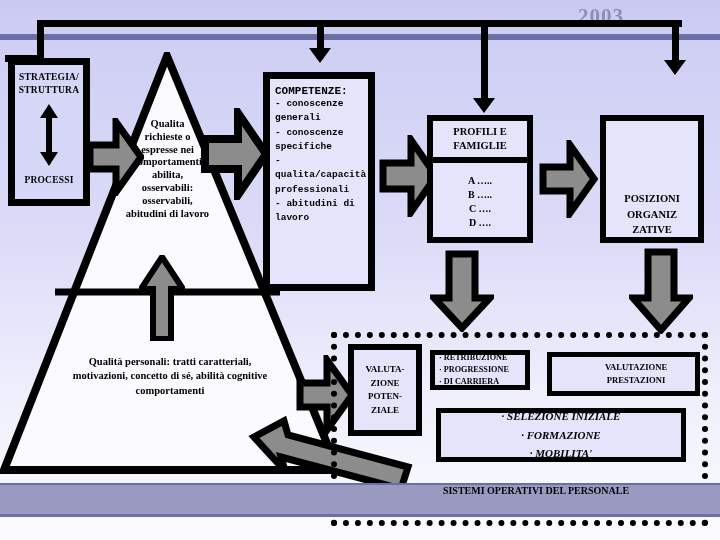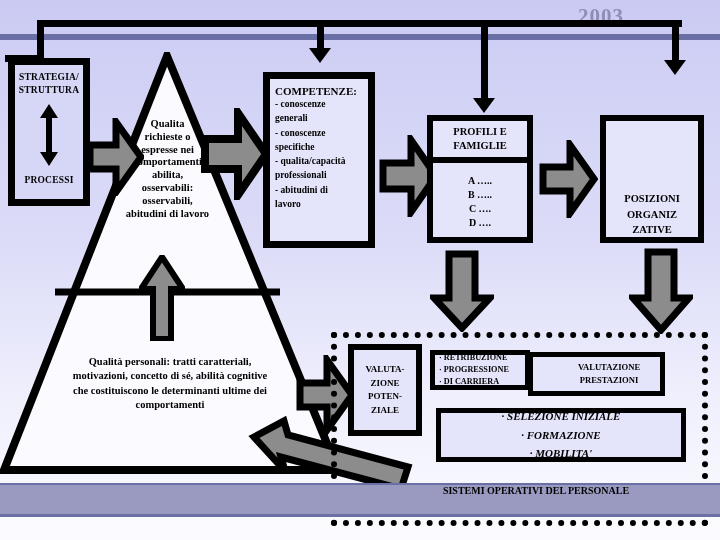--- a/index.html
+++ b/index.html
@@ -120,37 +120,36 @@
     <div>comportamenti</div>
     <div>abilita,</div>
     <div>osservabili:</div>
     <div>osservabili,</div>
     <div>abitudini di lavoro</div>
   </div>
 
   <div class="tri-text" style="left:24px;top:355px;width:292px;font-size:10.5px;line-height:1.38;">
     <div>Qualità personali: tratti caratteriali,</div>
     <div>motivazioni, concetto di sé, abilità cognitive</div>
-    <div>che costituiscono le determinanti  ultime dei</div>
     <div>comportamenti</div>
   </div>
 
   <svg class="ga" style="left:139px;top:255px;" width="46" height="86" viewBox="0 0 46 86">
     <polygon points="23,2 44,34 32,34 32,84 14,84 14,34 2,34" fill="#8c8c8c" stroke="#000" stroke-width="6" stroke-linejoin="miter"></polygon>
   </svg>
 
   <svg class="ga" style="left:86px;top:118px;" width="58" height="78" viewBox="0 0 58 78">
     <polygon points="4,27 30,27 30,4 55,39 30,74 30,51 4,51" fill="#8c8c8c" stroke="#000" stroke-width="7" stroke-linejoin="miter"></polygon>
   </svg>
 
   <svg class="ga" style="left:200px;top:108px;" width="70" height="92" viewBox="0 0 70 92">
     <polygon points="5,31 38,31 38,5 66,46 38,87 38,61 5,61" fill="#8c8c8c" stroke="#000" stroke-width="8" stroke-linejoin="miter"></polygon>
   </svg>
 
-  <div class="abs obox" style="left:263px;top:72px;width:112px;height:176px;flex-direction:column;align-items:flex-start;justify-content:flex-start;padding:6px 5px;background:#e4e4fb;">
+  <div class="abs obox" style="left:263px;top:72px;width:112px;height:219px;flex-direction:column;align-items:flex-start;justify-content:flex-start;padding:6px 5px;background:#e4e4fb;font-family:Liberation Mono, monospace;">
     <div style="font-size:11px;font-weight:bold;">COMPETENZE:</div>
     <div style="font-size:9.5px;line-height:1.5;text-align:left;font-weight:bold;">
       <div>- conoscenze</div>
       <div>generali</div>
       <div>- conoscenze</div>
       <div>specifiche</div>
       <div>- qualita/capacità</div>
       <div>professionali</div>
       <div>- abitudini di</div>
       <div>lavoro</div>
@@ -213,21 +212,21 @@
   </div>
 
   <div class="abs obox light" style="left:430px;top:350px;width:100px;height:40px;border-width:5px;justify-content:flex-start;padding-left:4px;">
     <div style="font-size:8.2px;line-height:1.45;text-align:left;">
       <div>· RETRIBUZIONE</div>
       <div>· PROGRESSIONE</div>
       <div>· DI CARRIERA</div>
     </div>
   </div>
 
-  <div class="abs obox light" style="left:528px;top:352px;width:137px;height:44px;border-width:5px;padding-left:25px;">
+  <div class="abs obox light" style="left:547px;top:352px;width:153px;height:44px;border-width:5px;padding-left:25px;">
     <div style="font-size:8.6px;line-height:1.5;">
       <div>VALUTAZIONE</div>
       <div>PRESTAZIONI</div>
     </div>
   </div>
 
   <div class="abs obox light" style="left:436px;top:408px;width:250px;height:54px;border-width:5px;">
     <div style="font-size:11px;line-height:1.7;text-align:center;font-style:italic;">
       <div>· SELEZIONE INIZIALE</div>
       <div>· FORMAZIONE</div>

